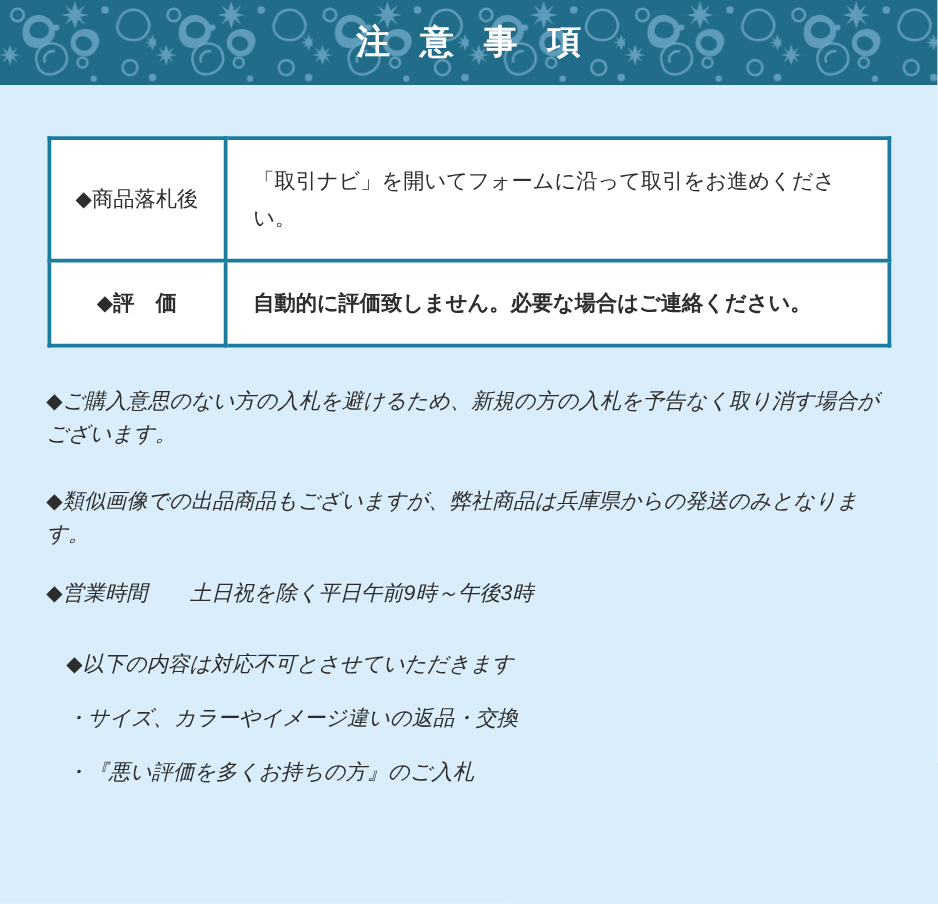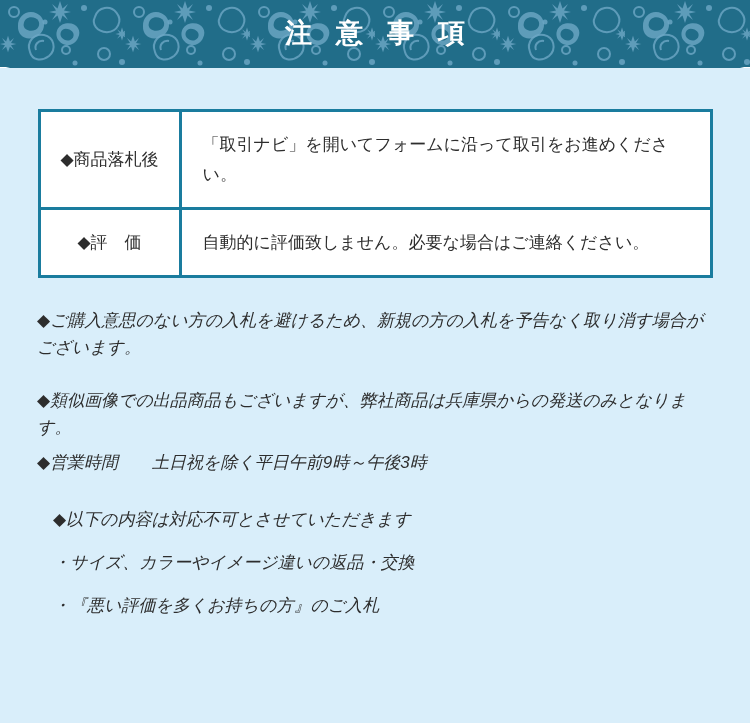--- a/index.html
+++ b/index.html
@@ -14,21 +14,21 @@
   *{box-sizing:border-box;}
   html,body{margin:0;padding:0;}
   body{
     width:750px;height:723px;background:#ffffff;
     font-family:"Liberation Sans","DejaVu Sans",sans-serif;
     color:var(--text);
   }
   .page{width:750px;height:723px;overflow:hidden;}
 
   
-  .header{position:relative;width:750px;height:68px;background:var(--header-base);border-radius:10px;}
+  .header{position:relative;width:750px;height:68px;background:var(--header-base);}
   .header .pattern-svg{position:absolute;left:0;top:0;display:block;}
   .page-title{
     position:relative;z-index:2;margin:0;height:67px;line-height:67px;
     text-align:center;color:var(--title);
     font-family:"Liberation Serif","DejaVu Serif",serif;
     font-size:27px;font-weight:bold;letter-spacing:0.32em;text-indent:0.32em;
   }
   .pp-base{fill:var(--header-base);}
   .pp-fill{fill:var(--header-pattern);opacity:0.8;}
   .pp-stroke{fill:none;stroke:var(--header-pattern);stroke-width:2;opacity:0.8;}
@@ -42,25 +42,25 @@
     table-layout:fixed;
   }
   .notice-table td{border:3px solid var(--table-border);vertical-align:middle;}
   .notice-table td.cell-label{
     width:141px;text-align:center;font-size:17px;padding:0 4px;
   }
   .notice-table td.cell-desc{
     font-size:17px;line-height:30px;padding:10px 22px 10px 21px;margin-left:32px;
   }
   .notice-table tr.row-1 td{height:98px;}
-  .notice-table tr.row-2 td{height:68px;}
+  .notice-table tr.row-2 td{height:68px;font-weight:bold;}
 
   .notes{width:676px;margin:29px auto 0;font-size:17px;line-height:27px;font-style:italic;}
   .note-block{margin:0 0 26px 0;}
-  .note-block.nb-2{margin-bottom:8px;}
+  .note-block.nb-2{margin-bottom:20px;}
   .note-block.nb-3{margin-bottom:30px;}
   .note-block.nb-4{margin-bottom:0;}
   .note-line{margin:16px;}
 
   
   .footer{width:750px;height:82px;background:#ffffff;text-align:center;padding-top:11px;}
   .ornament-svg{display:inline-block;color:var(--ornament);}
   .orn-stroke{fill:none;stroke:currentColor;stroke-width:4;stroke-linecap:round;}
   .orn-fill{fill:currentColor;}
 </style>

